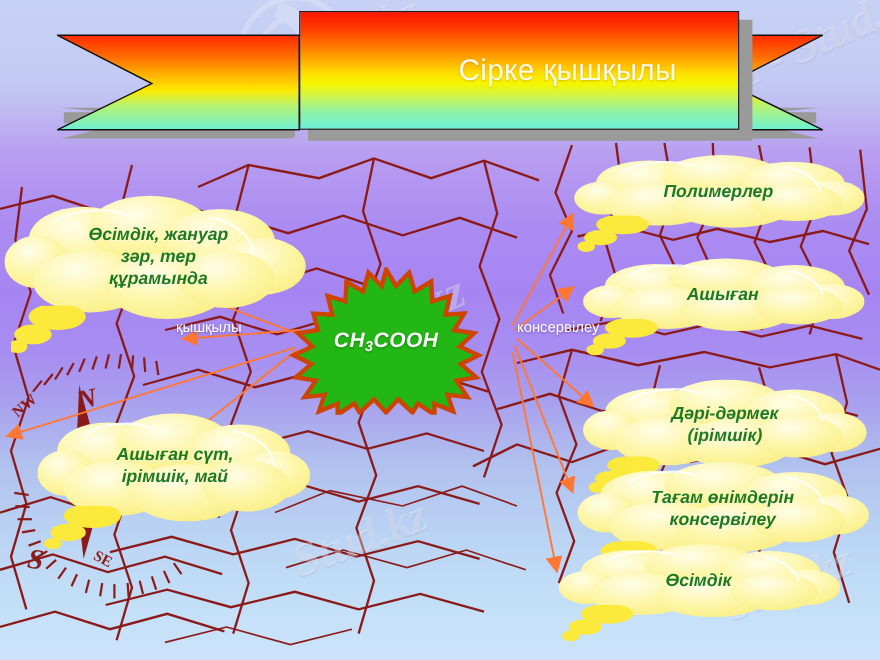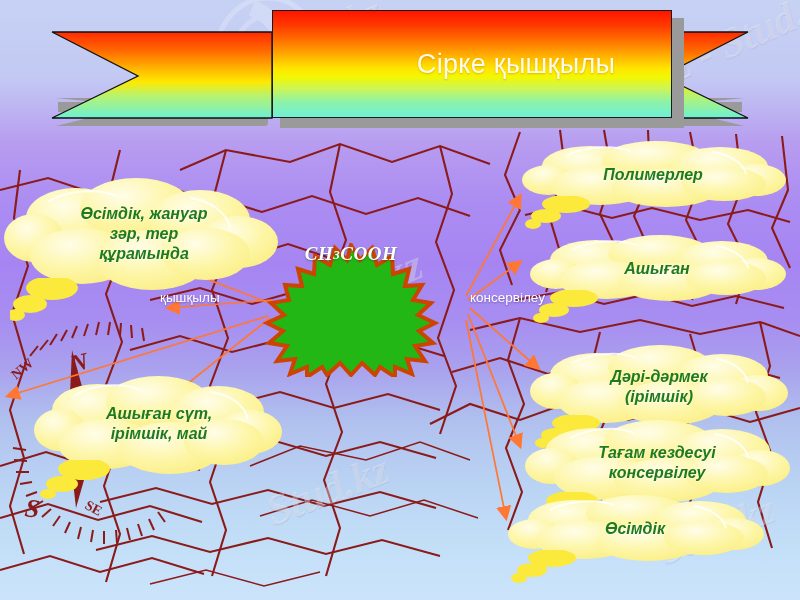--- a/index.html
+++ b/index.html
@@ -42,23 +42,23 @@
     color:#fffbe8;font-size:27px;letter-spacing:.3px;
     text-shadow:0 1px 2px rgba(160,90,0,0.35);
     z-index:6;
     margin-left:44px;
   }
   .banner-shadow{position:absolute;background:#9a9a9a;}
 
   
   #star{position:absolute;left:254px;top:243px;width:194px;height:134px;}
   .star-label{
-    position:absolute;inset:0;display:flex;align-items:flex-start;justify-content:center;
+    position:absolute;inset:0;display:flex;align-items:center;justify-content:center;
     color:#ffffff;font-size:19px;font-style:italic;font-weight:bold;
-    letter-spacing:.5px;text-shadow:0 1px 2px rgba(0,70,0,.45);font-family:Liberation Serif, serif;
+    letter-spacing:.5px;text-shadow:0 1px 2px rgba(0,70,0,.45);
   }
   .star-label sub{font-size:13px;vertical-align:baseline;position:relative;top:4px;}
 
   
   .cloud{position:absolute;}
   .cloud-text{
     position:absolute;inset:0;display:flex;flex-direction:column;
     align-items:center;justify-content:center;
     color:#1f7a1f;font-weight:bold;font-style:italic;
     font-size:16px;line-height:1.24;
@@ -432,21 +432,21 @@
         <path d="M46 18 C64 8 94 6 110 13"></path>
         <path d="M190 14 C208 16 222 26 224 38"></path>
       </g>
     </svg>
     <svg width="70" height="36" style="position:absolute;left:4px;top:72px;">
       <ellipse cx="44" cy="9" rx="26" ry="10" fill="#fbe93c"></ellipse>
       <ellipse cx="22" cy="22" rx="16" ry="8" fill="#fbe93c"></ellipse>
       <ellipse cx="9" cy="31" rx="8" ry="5" fill="#fbe93c"></ellipse>
     </svg>
     <div class="cloud-text">
-      <span>Тағам кездесуі</span>
+      <span>Тағам өнімдерін</span>
       <span>консервілеу</span>
     </div>
   </div>
 
   <div class="cloud" style="left:506px;top:494px;width:258px;height:70px;">
     <svg width="258" height="70" viewBox="0 0 258 70">
       <g fill="url(#cg3)">
         <ellipse cx="68" cy="26" rx="46" ry="20"></ellipse>
         <ellipse cx="132" cy="20" rx="52" ry="19"></ellipse>
         <ellipse cx="194" cy="27" rx="46" ry="20"></ellipse>

